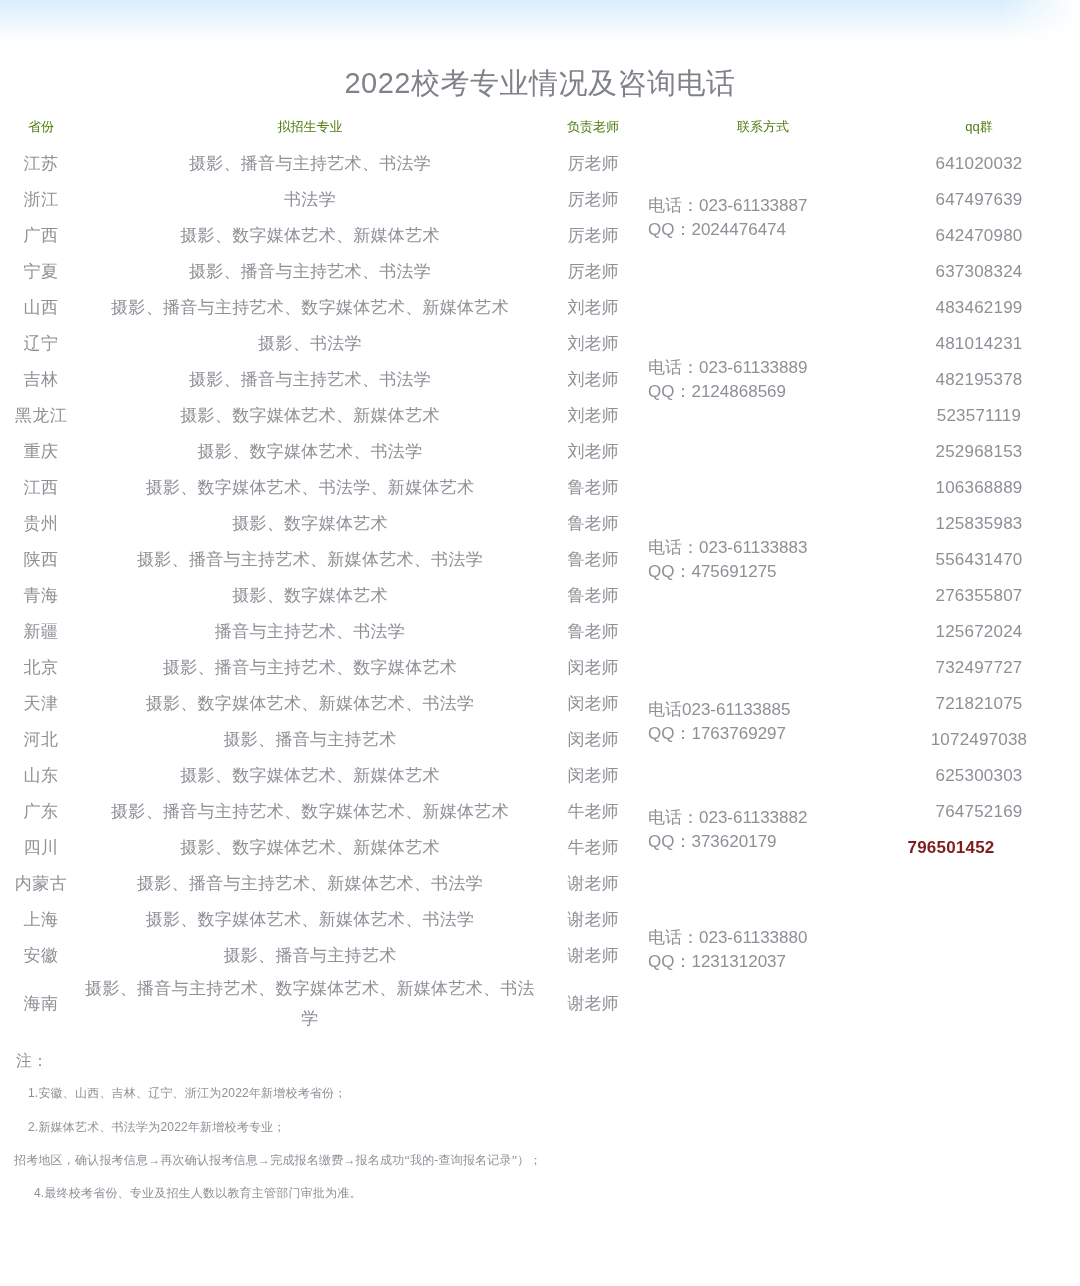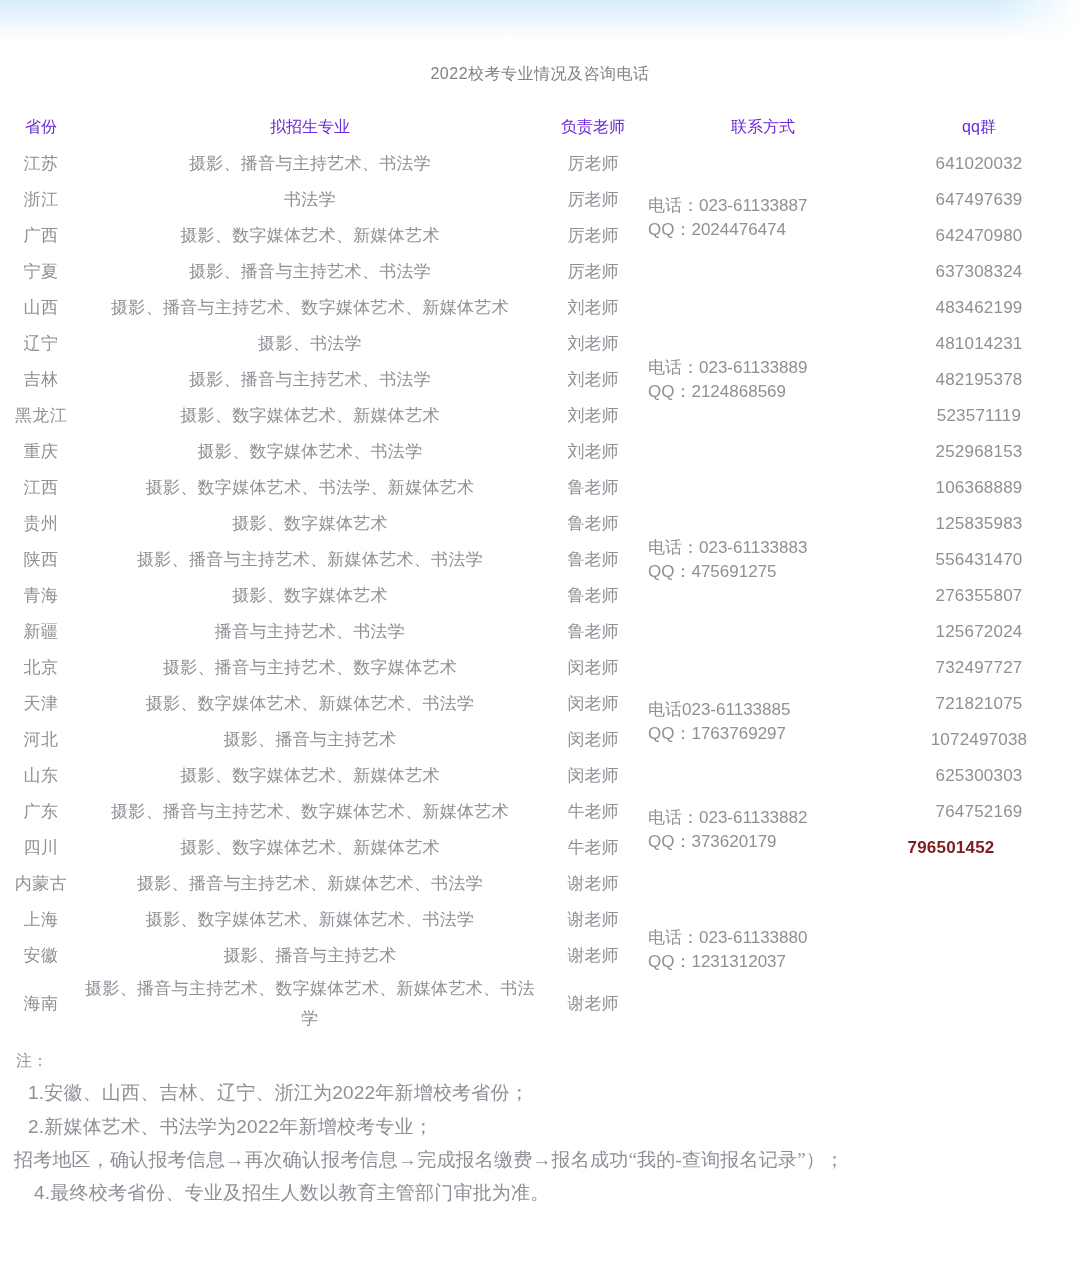--- a/index.html
+++ b/index.html
@@ -42,21 +42,21 @@
     width: 1080px;
     height: 1286px;
   }
 
   
   .doc-title {
     position: absolute;
     left: 0; top: 64px;
     width: 1080px;
     text-align: center;
-    font-size: 16px;
+    font-size: 29px;
     letter-spacing: 0.5px;
     color: #7f8288;
     font-weight: 400;
   }
 
   
   .table-wrap {
     position: absolute;
     left: 0;
     top: 110px;
@@ -77,22 +77,22 @@
   table.grid td {
     border: 0;
     padding: 0;
     vertical-align: middle;
     text-align: center;
     color: #8e9096;
     font-weight: 400;
   }
   table.grid thead th {
     height: 34px;
-    font-size: 16px;
-    color: #6d28d9;
+    font-size: 13px;
+    color: #4d7c0f;
     padding-bottom: 2px;
   }
   table.grid tbody td {
     height: 36px;
     font-size: 17px;
     line-height: 24px;
   }
   td.prov   { font-size: 17px; letter-spacing: 0.5px; }
   td.major  { font-size: 17px; letter-spacing: 0.3px; }
   td.teach  { font-size: 17px; margin-top: 36px; }
@@ -126,21 +126,21 @@
     padding: 0 14px;
     box-sizing: border-box;
     color: #8e9096;
   }
   .note-head {
     font-size: 16px;
     line-height: 30px;
     padding-left: 2px;
   }
   .note-item {
-    font-size: 19px;
+    font-size: 12px;
     line-height: 34px;
     padding-left: 14px;
     letter-spacing: 0.2px;
   }
   .note-item.long {
     padding-left: 14px;
     text-indent: 0;
     line-height: 32px;
   }
   .note-item.long .wrap2 { display: block; margin-left: -14px; font-family: Liberation Serif, serif; }

